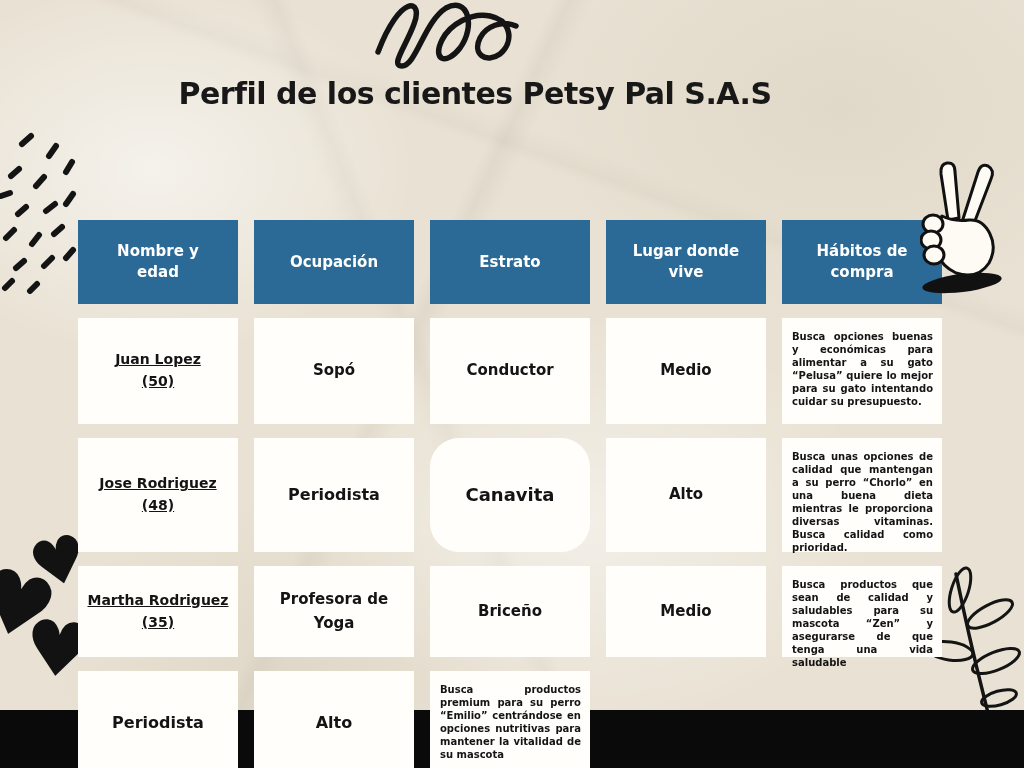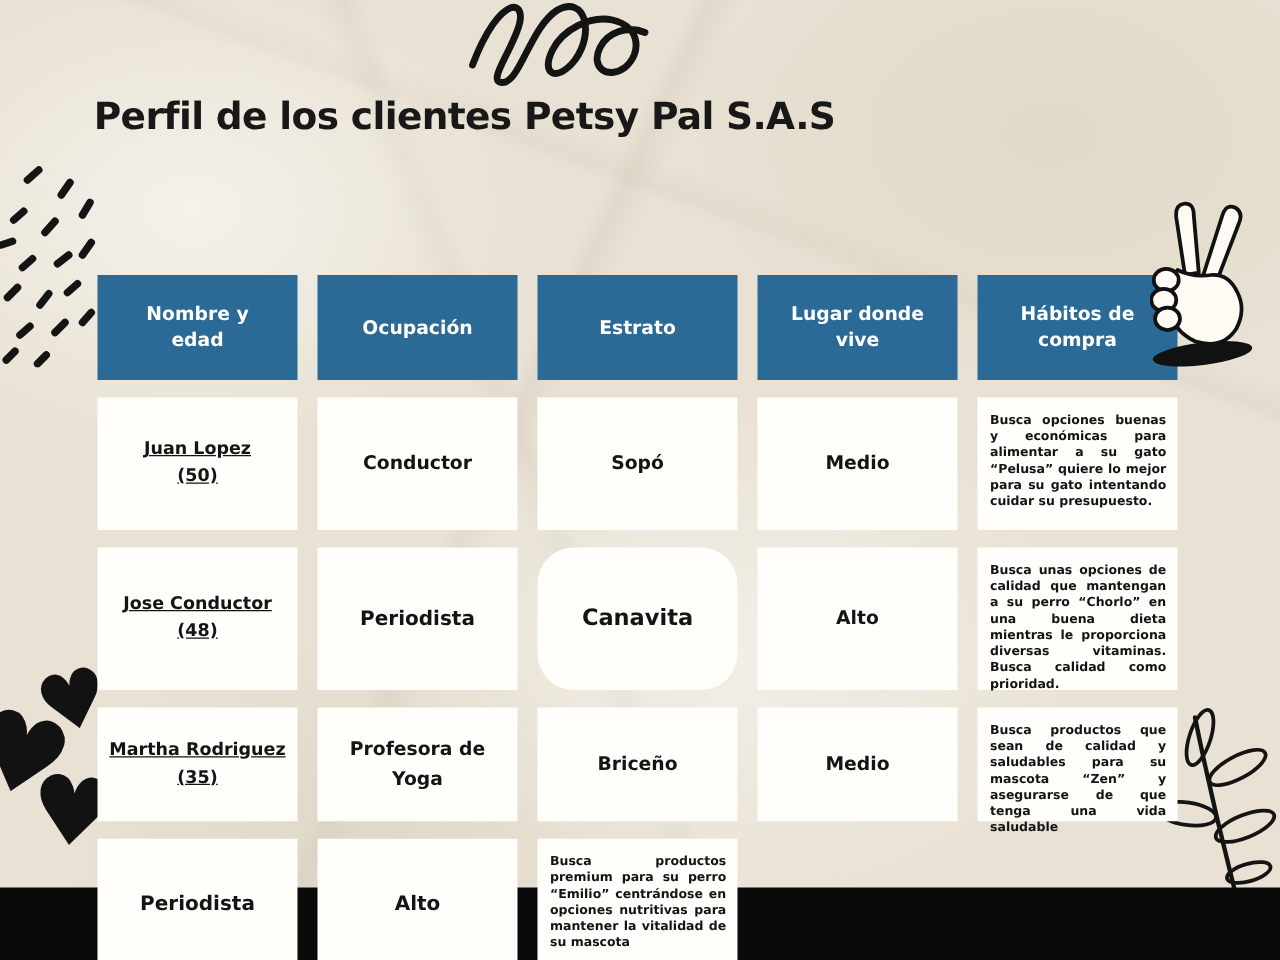--- a/index.html
+++ b/index.html
@@ -11,21 +11,21 @@
       radial-gradient(ellipse 420px 300px at 15% 22%, rgba(255,255,255,.55), rgba(255,255,255,0) 62%),
       radial-gradient(ellipse 520px 360px at 82% 14%, rgba(208,198,178,.35), rgba(208,198,178,0) 60%),
       radial-gradient(ellipse 470px 340px at 58% 68%, rgba(255,255,255,.45), rgba(255,255,255,0) 60%),
       radial-gradient(ellipse 400px 300px at 28% 88%, rgba(203,194,174,.32), rgba(203,194,174,0) 60%),
       linear-gradient(115deg, rgba(0,0,0,0) 40%, rgba(118,108,88,.07) 41.2%, rgba(0,0,0,0) 43%),
       linear-gradient(248deg, rgba(0,0,0,0) 55%, rgba(118,108,88,.06) 56.2%, rgba(0,0,0,0) 58%),
       linear-gradient(20deg, rgba(0,0,0,0) 70%, rgba(118,108,88,.05) 71%, rgba(0,0,0,0) 73%);
   }
   .title{
     position:absolute;left:75px;top:76px;width:800px;margin:0;
-    text-align:left;font-size:30px;font-weight:bold;color:#181818;
+    text-align:center;font-size:30px;font-weight:bold;color:#181818;
     letter-spacing:-.5px;
   }
   .scribble{position:absolute;left:372px;top:2px;z-index:1;}
   .dots{position:absolute;left:0px;top:122px;z-index:2;}
   .hand{position:absolute;left:920px;top:158px;z-index:4;}
   .branch{position:absolute;left:928px;top:558px;z-index:1;}
   .heart{position:absolute;color:#121212;z-index:2;line-height:1;user-select:none;}
   .heart.h1{left:30px;top:530px;font-size:64px;transform:rotate(-14deg);}
   .heart.h2{left:-22px;top:562px;font-size:86px;transform:rotate(16deg);}
   .heart.h3{left:24px;top:612px;font-size:76px;transform:rotate(6deg);}
@@ -107,27 +107,27 @@
         <span>Lugar donde vive</span>
       </div>
     <div class="hdr">
         <span>Hábitos de compra</span>
       </div>
 
     <div class="cell name">
       <span>Juan Lopez</span>
       <span>(50)</span>
     </div>
+    <div class="cell">Sopó</div>
     <div class="cell">Conductor</div>
-    <div class="cell">Sopó</div>
     <div class="cell">Medio</div>
     <div class="cell habit">Busca opciones buenas y económicas para alimentar a su gato “Pelusa” quiere lo mejor para su gato intentando cuidar su presupuesto.</div>
 
     <div class="cell name">
-      <span>Jose Conductor</span>
+      <span>Jose Rodriguez</span>
       <span>(48)</span>
     </div>
     <div class="cell md">Periodista</div>
     <div class="cell lg">Canavita</div>
     <div class="cell">Alto</div>
     <div class="cell habit">Busca unas opciones de calidad que mantengan a su perro “Chorlo” en una buena dieta mientras le proporciona diversas vitaminas. Busca calidad como prioridad.</div>
 
     <div class="cell name">
       <span>Martha Rodriguez</span>
       <span>(35)</span>

